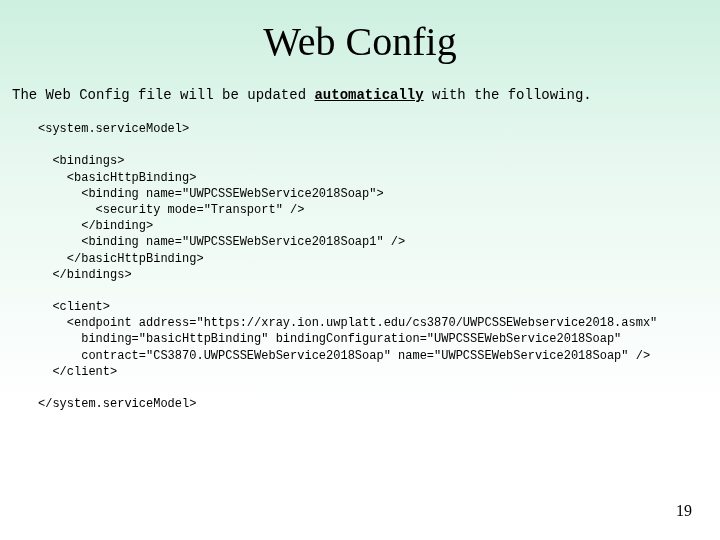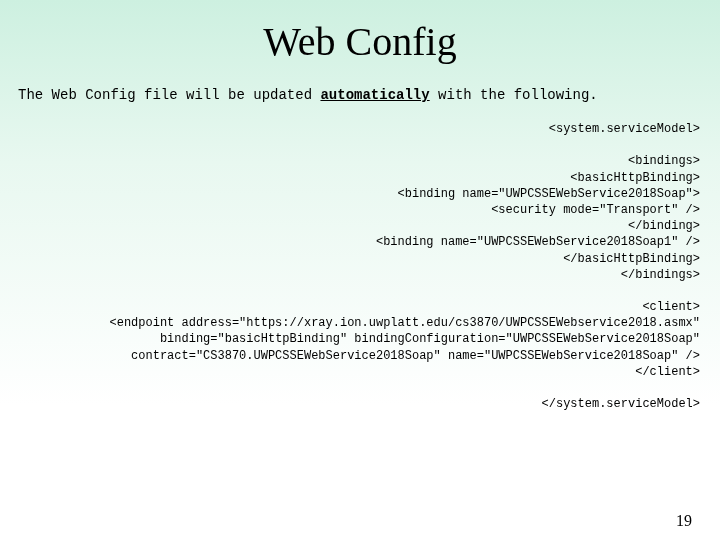--- a/index.html
+++ b/index.html
@@ -18,41 +18,40 @@
   .title {
     text-align: center;
     font-size: 40px;
     margin-top: 18px;
     margin-bottom: 22px;
     font-weight: normal;
   }
   .intro {
     font-family: "Courier New", Courier, monospace;
     font-size: 14px;
-    margin-left: 18px;
+    margin-left: 12px;
     margin-right: 18px;
     margin-bottom: 18px;
     white-space: nowrap;
   }
   .intro .emph {
     font-weight: bold;
     text-decoration: underline;
   }
   .code {
     font-family: "Courier New", Courier, monospace;
     font-size: 12px;
     line-height: 1.35;
     margin-left: 38px;
     margin-right: 20px;
     white-space: pre;
-    text-align: right;
   }
   .pagenum {
     position: absolute;
-    bottom: 10px;
+    bottom: 20px;
     right: 28px;
     font-family: "Times New Roman", Times, serif;
     font-size: 16px;
   }
 </style>
 </head>
 <body>
 
 <div class="title">Web Config</div>
 

